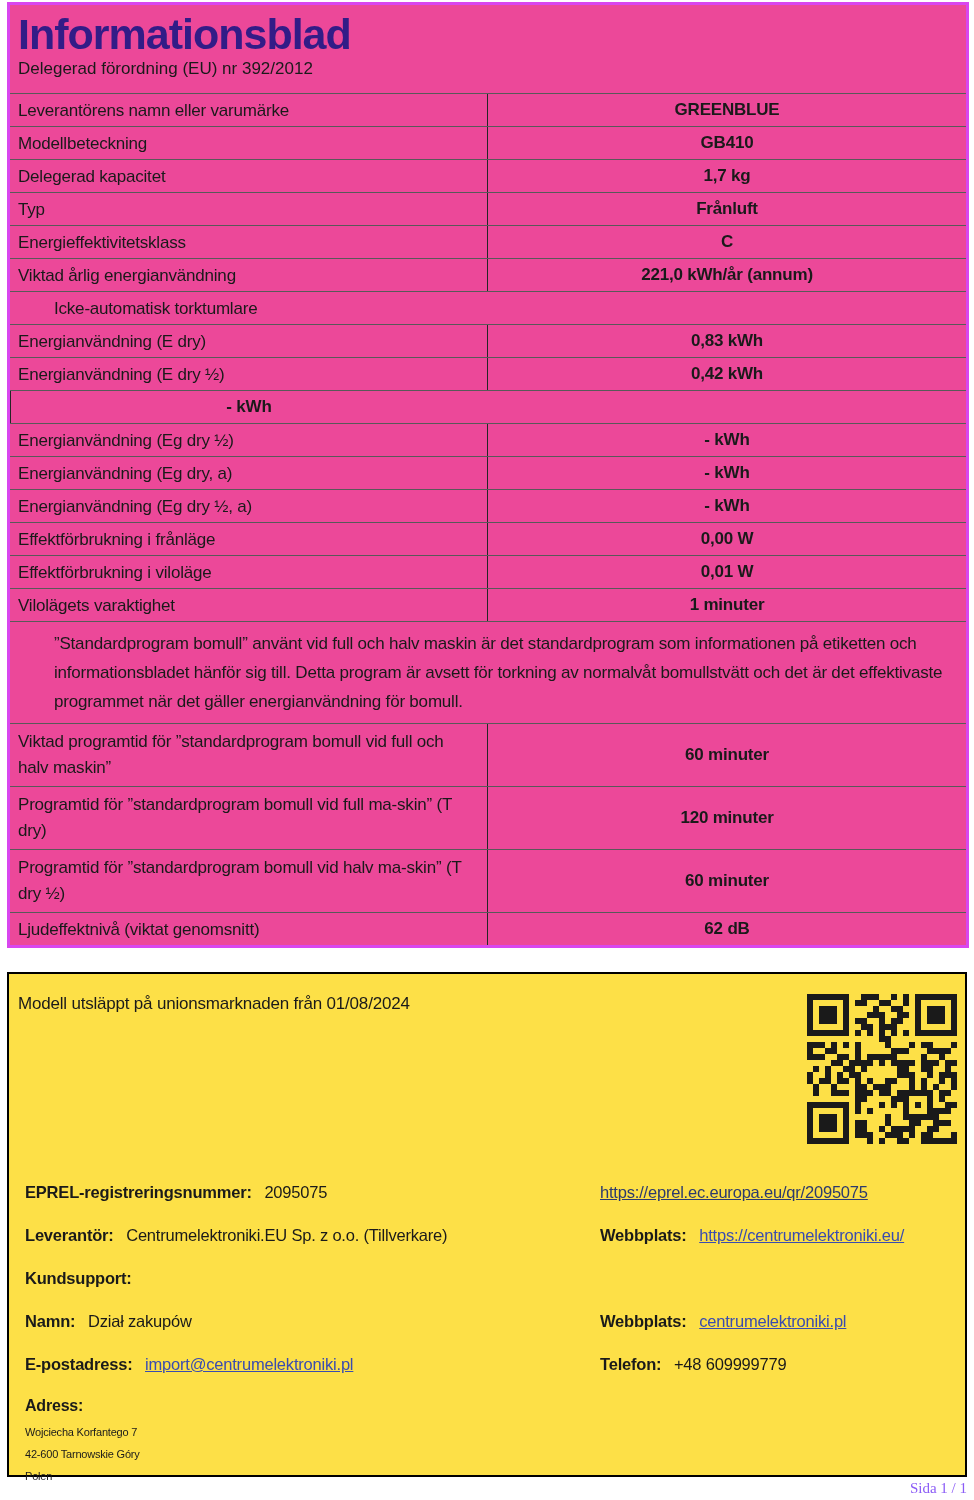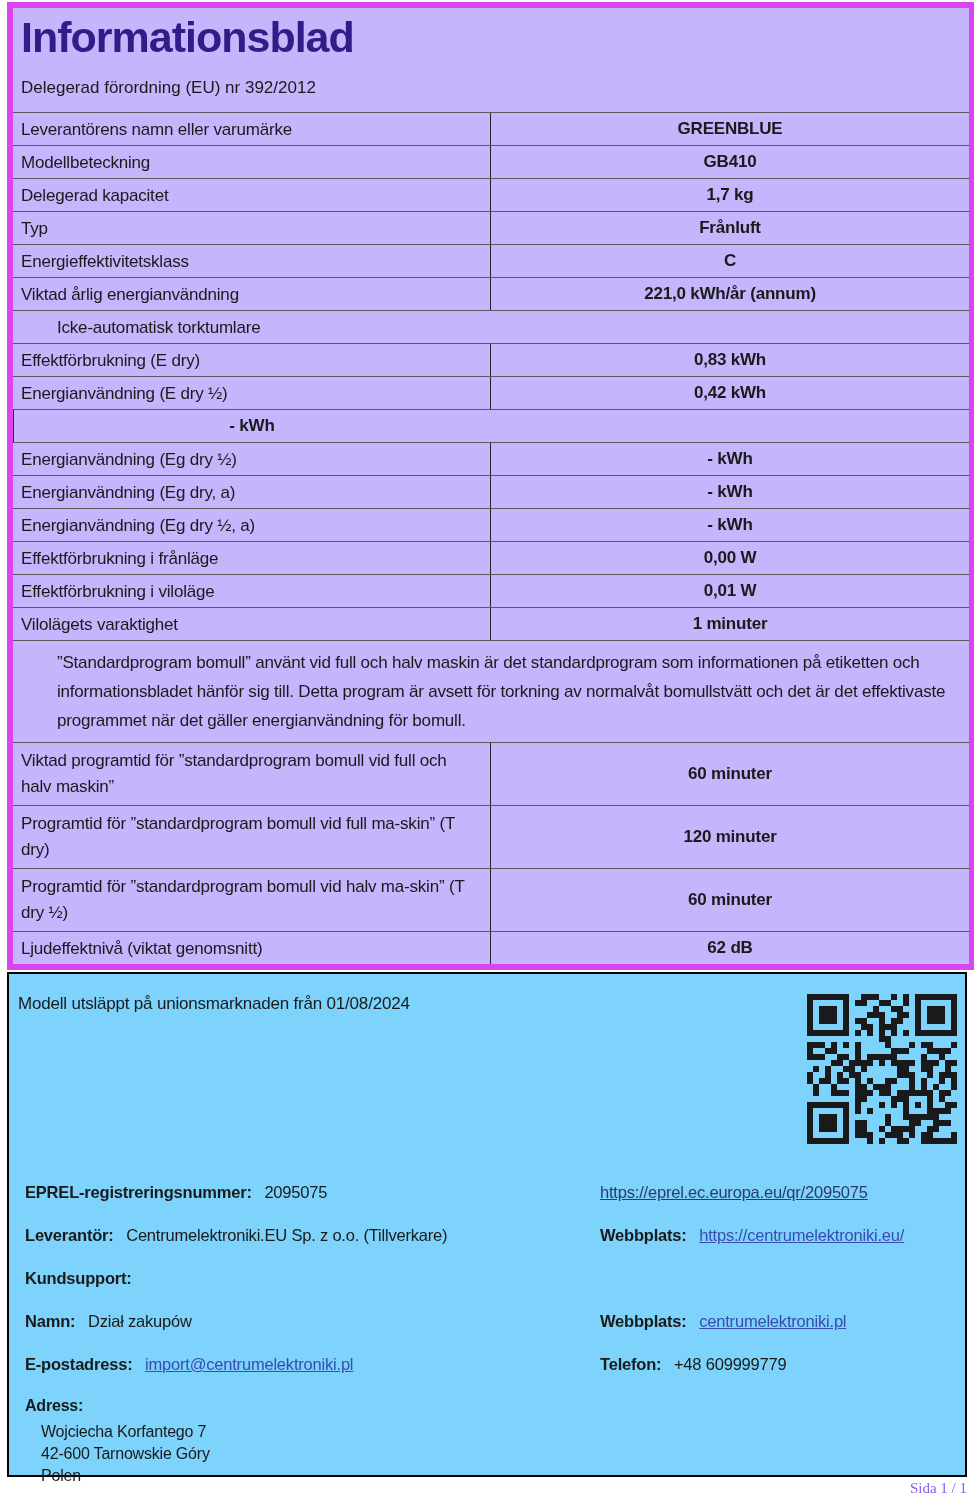--- a/index.html
+++ b/index.html
@@ -4,28 +4,28 @@
 <style>
   html,body{margin:0;padding:0;}
   body{
     width:974px;height:1500px;background:#ffffff;position:relative;
     font-family:"Liberation Sans",sans-serif;color:#1a1a1a;
     -webkit-font-smoothing:antialiased;
   }
   
   .doc-table{
     position:absolute;left:7px;top:2px;width:956px;
-    border:6px solid #d946ef;background:#c4b5fd;
+    border:3px solid #d946ef;background:#ec4899;
   }
   .doc-header{padding:4px 8px 14px 8px;}
   .doc-title{
     font-size:43px;font-weight:bold;color:#321c87;
     letter-spacing:-1px;line-height:50px;margin:0;
   }
-  .doc-subtitle{font-size:17px;margin-top:16px;color:#1a1a1a;}
+  .doc-subtitle{font-size:17px;color:#1a1a1a;}
   .t-row{
     display:grid;grid-template-columns:477px 1fr;
     border-top:1px solid #595959;min-height:32px;
   }
   .t-row.full,.t-row.para{grid-template-columns:1fr;padding-left:36px;}
   .t-label{
     padding:5px 10px 5px 8px;font-size:17px;line-height:21px;
     display:flex;align-items:center;letter-spacing:-0.2px;
   }
   .t-value{
@@ -34,36 +34,36 @@
     font-size:17px;font-weight:bold;text-align:center;padding:2px 6px;
     letter-spacing:-0.2px;
   }
   .t-row.tall{min-height:60px;}
   .t-row.tall .t-label{line-height:26px;align-items:center;}
   .t-row.para{min-height:92px;}
   .t-row.para .t-label{line-height:29px;padding-top:7px;padding-bottom:7px;align-items:flex-start;}
   
   .contact-box{
     position:absolute;left:7px;top:972px;width:956px;height:501px;
-    border:2px solid #000;background:#7dd3fc;
+    border:2px solid #000;background:#fde047;
   }
   .market-row{position:relative;height:188px;padding:20px 10px 0 9px;}
   .market-text{font-size:17px;letter-spacing:-0.2px;}
   .qr{position:absolute;top:20px;right:8px;width:150px;height:150px;}
   .kv-area{padding:0 10px 0 16px;}
   .kv-row{
     display:grid;grid-template-columns:575px 1fr;
     align-items:start;margin-bottom:22px;font-size:16.5px;line-height:21px;
   }
   .kv-label{font-weight:bold;letter-spacing:-0.2px;}
   .kv-val{letter-spacing:-0.2px;}
   .kv-left .kv-label,.kv-right .kv-label{margin-right:8px;}
   a.doc-link{color:#3a4cb0;text-decoration:underline;letter-spacing:-0.2px;}
   a.doc-link.eprel{color:#2c3a6e;}
-  .addr-lines{margin-top:6px;line-height:22px;font-size:16px;letter-spacing:-0.2px;margin-left:16px;}
+  .addr-lines{margin-top:6px;line-height:22px;font-size:11px;letter-spacing:-0.2px;}
   .page-num{
     position:absolute;right:7px;top:1480px;font-size:15px;color:#8b5cf6;font-family:Liberation Serif, serif;
   }
 </style>
 </head>
 <body>
 
 <div class="doc-table">
   <div class="doc-header">
     <h1 class="doc-title">Informationsblad</h1>
@@ -92,21 +92,21 @@
   </div>
       <div class="t-row">
     <div class="t-label">Viktad årlig energianvändning</div>
     <div class="t-value">221,0 kWh/år (annum)</div>
   </div>
       <div class="t-row full">
     <div class="t-label">Icke-automatisk torktumlare</div>
 
   </div>
       <div class="t-row">
-    <div class="t-label">Effektförbrukning (E dry)</div>
+    <div class="t-label">Energianvändning (E dry)</div>
     <div class="t-value">0,83 kWh</div>
   </div>
       <div class="t-row">
     <div class="t-label">Energianvändning (E dry ½)</div>
     <div class="t-value">0,42 kWh</div>
   </div>
       <div class="t-row">
     <div class="t-value">- kWh</div>
   </div>
       <div class="t-row">

